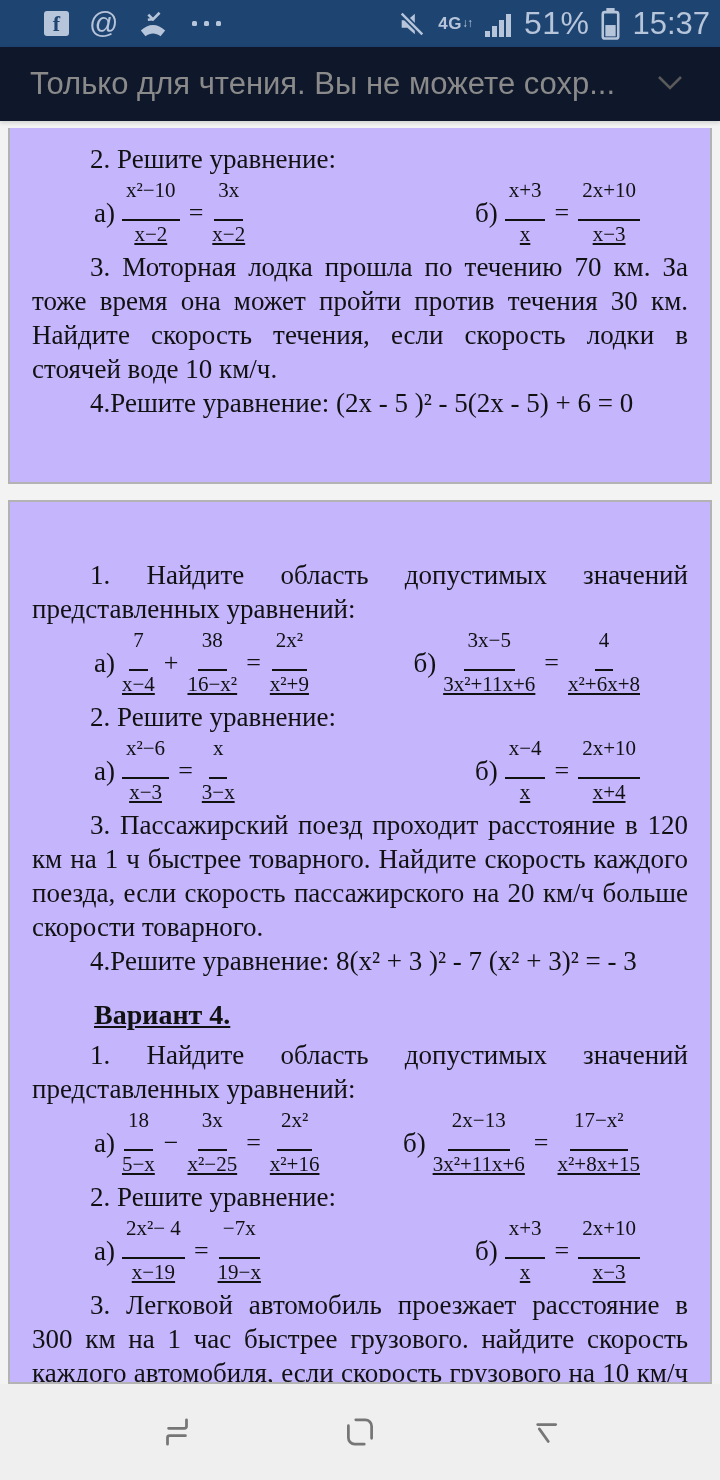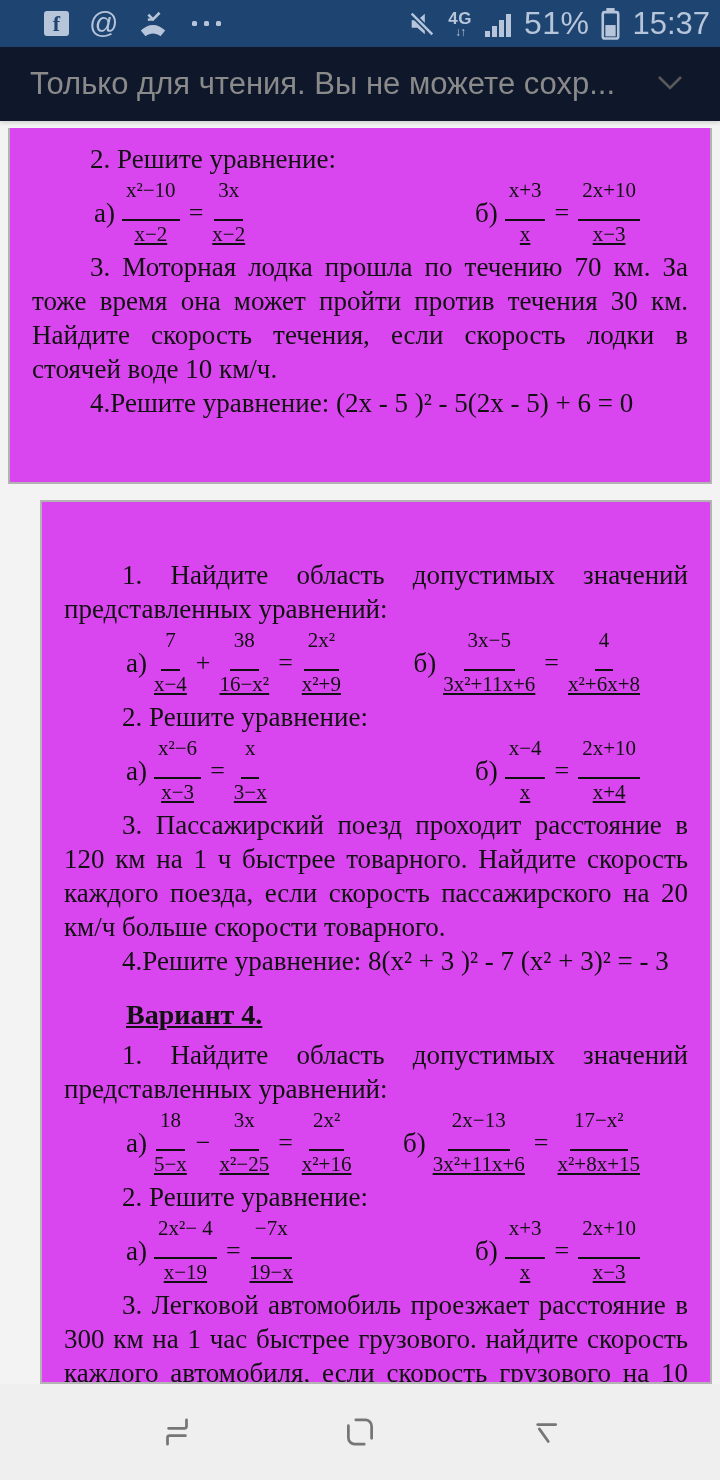--- a/index.html
+++ b/index.html
@@ -23,48 +23,48 @@
     width: 25px; height: 25px; background: #b7c5da; color: #1e4471;
     border-radius: 3px; font-family: "Liberation Serif", serif;
     font-weight: bold; font-size: 22px; line-height: 25px;
     text-align: center; display: inline-block;
   }
   .at-glyph { font-size: 29px; line-height: 1; font-weight: 400; }
   .dots { display: flex; gap: 7px; align-items: center; margin-left: 4px; }
   .dots i { width: 5px; height: 5px; background: #b7c5da; border-radius: 1.5px; display: block; }
   .sb-num { font-size: 32px; letter-spacing: 0.5px; }
   .sb-time { font-size: 31px; }
-  .net-block { display: inline-flex; flex-direction: column; align-items: center; line-height: 1; }
+  .net-block { display: inline-flex; flex-direction: row; align-items: center; line-height: 1; }
   .net-label { font-size: 17px; font-weight: bold; letter-spacing: 0.5px; }
   .net-arrows { font-size: 12px; letter-spacing: -1px; margin-top: -1px; }
   .sb-svg { display: block; }
 
   
   .title-bar {
     height: 74px; background: #0f172a;
     display: flex; align-items: center; justify-content: space-between;
     padding: 0 30px;
     box-shadow: 0 2px 4px rgba(0,0,0,0.14);
     position: relative; z-index: 2;
   }
   .title-text { color: #8a8a8a; font-size: 31px; white-space: nowrap; overflow: hidden; }
   .chevron-btn { background: none; border: none; padding: 6px; cursor: pointer; display: flex; }
 
   
   .doc { padding: 7px 8px 0 8px; }
   .page {
-    background: #d946ef;
+    background: #c4b5fd;
     border: 2px solid #b3b3b3;
     font-family: "Liberation Serif", serif;
     color: #111111;
     overflow: hidden;
   }
   .page-1 { border-top: none; height: 356px; padding: 14px 22px 0 22px; }
   .page-gap { height: 16px; }
-  .page-2 { height: 884px; padding: 56px 22px 0 22px; margin-left: 32px; }
+  .page-2 { height: 884px; padding: 56px 22px 0 22px; }
 
   .para, .head {
     font-size: 27px; line-height: 34px;
     text-align: justify; text-indent: 58px;
     margin: 0;
   }
   .oneline { text-align: left; }
 
   .variant-heading {
     font-size: 28px; line-height: 34px; font-weight: bold;

